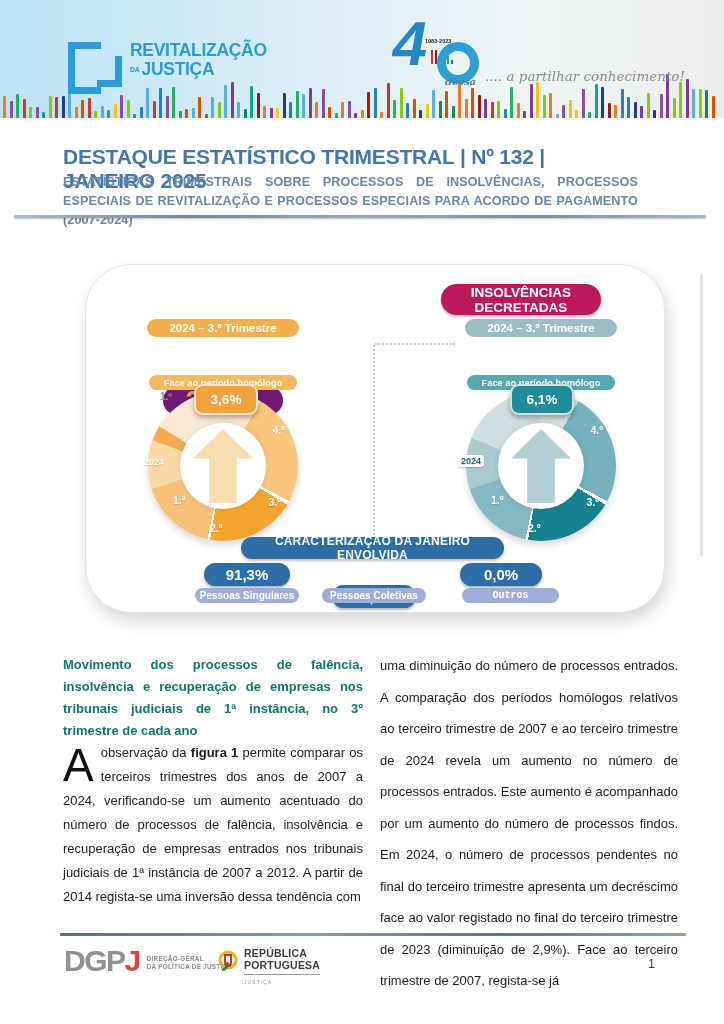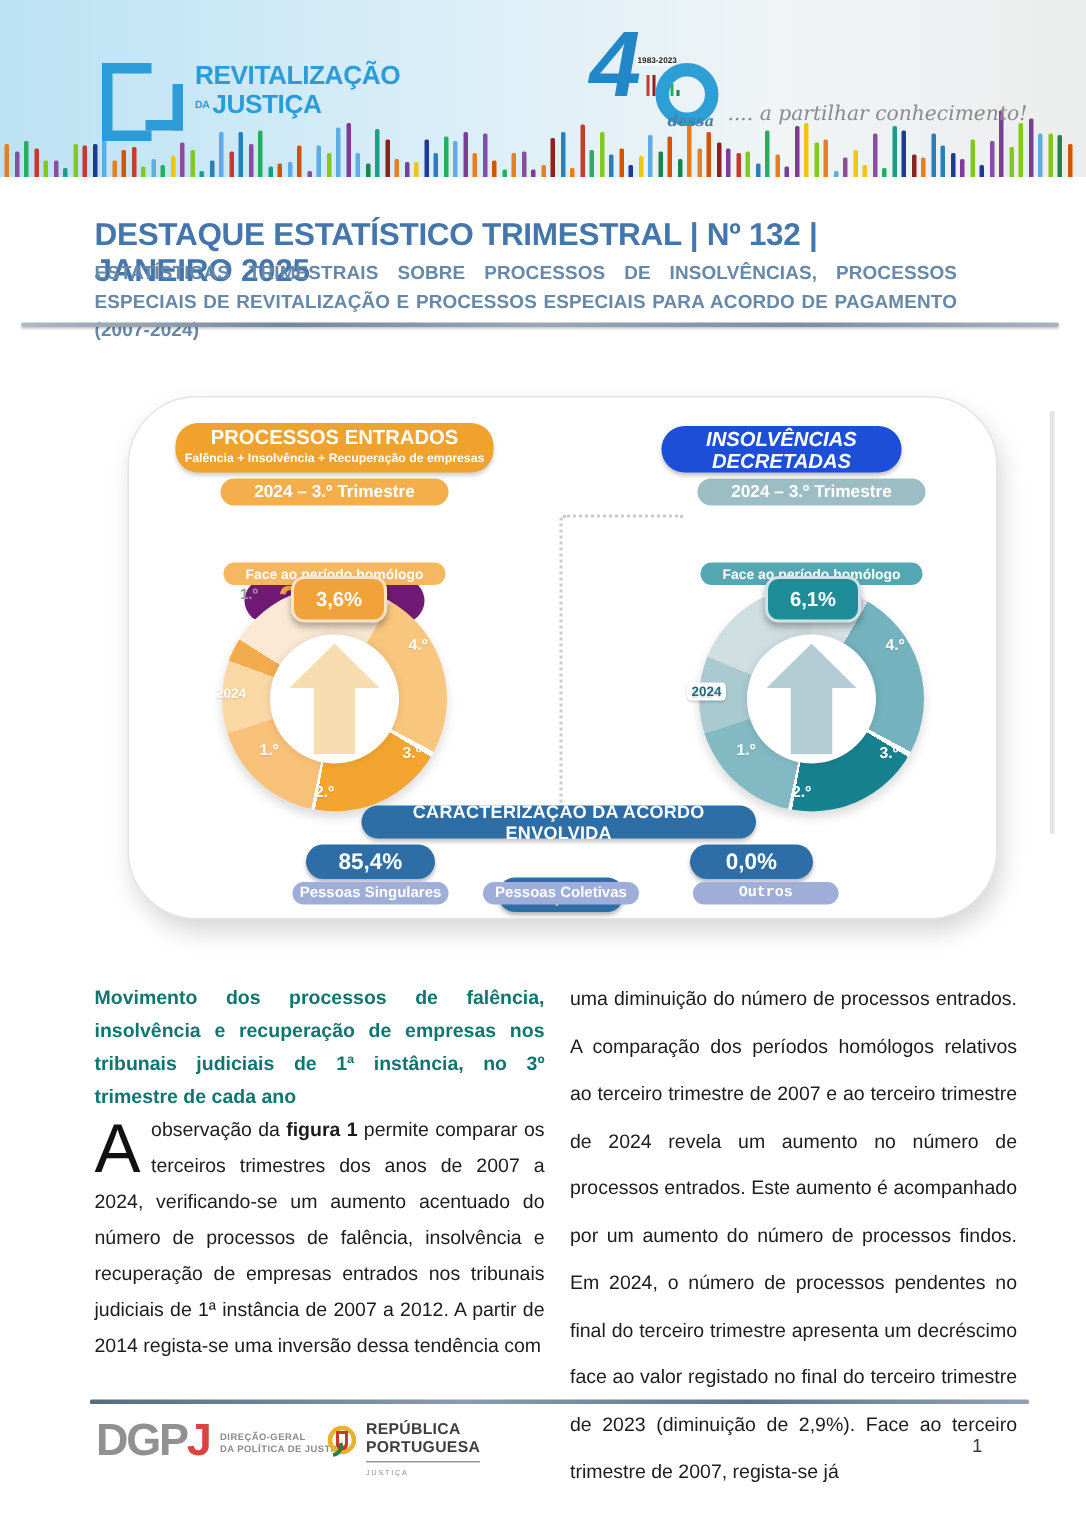--- a/index.html
+++ b/index.html
@@ -56,22 +56,22 @@
   .lp-head{left:31px;top:17px;width:212px;height:33px;background:#F0A22E;border-radius:15px;
         flex-direction:column;box-shadow:0 2px 3px rgba(0,0,0,.2);line-height:12px;}
   .lp-head .t{font-size:13.5px;}
   .lp-head .s{font-size:8.2px;margin-top:2px;}
   .lp-period{left:61px;top:54px;width:152px;height:18px;background:#F4AF4C;font-size:11.5px;border-radius:9px;}
   .lp-value{left:77px;top:75px;width:120px;height:29px;background:#701a75;color:#EFA03A;
         font-size:28px;border-radius:15px;letter-spacing:1px;margin-top:46px;}
   .lp-face{left:63px;top:110px;width:148px;height:15px;background:#F5B75F;font-size:9.3px;border-radius:8px;}
   .lp-pct{left:108px;top:119px;width:60px;height:27px;background:#F2A23B;font-size:13.5px;
         border-radius:9px;border:2px solid #FBE4C4;box-shadow:0 3px 5px rgba(0,0,0,.3);z-index:5;}
-  .rp-head{left:355px;top:19px;width:160px;height:31px;background:#1d4ed8;font-size:13.5px;
-        border-radius:17px;box-shadow:0 2px 3px rgba(0,0,0,.25);font-style:italic;}
+  .rp-head{left:355px;top:19px;width:160px;height:31px;background:#be185d;font-size:13.5px;
+        border-radius:17px;box-shadow:0 2px 3px rgba(0,0,0,.25);}
   .rp-period{left:379px;top:54px;width:152px;height:18px;background:#9DBDC5;font-size:11.5px;border-radius:9px;}
   .rp-value{left:395px;top:75px;width:120px;height:29px;background:#CBD9DC;color:#2E97A1;
         font-size:22px;border-radius:15px;letter-spacing:1px;}
   .rp-face{left:381px;top:110px;width:148px;height:15px;background:#55A7B2;font-size:9.3px;border-radius:8px;}
   .rp-pct{left:424px;top:119px;width:60px;height:27px;background:#1F8D99;font-size:13.5px;
         border-radius:9px;border:2px solid #CFE2E5;box-shadow:0 3px 5px rgba(0,0,0,.3);z-index:5;}
 
   .donut{position:absolute;width:150px;height:150px;border-radius:50%;
          box-shadow:0 4px 7px rgba(0,0,0,.15);}
   .donut-l{left:62px;top:126px;
@@ -274,24 +274,20 @@
   </div>
 </div>
 
 <div class="abs title">DESTAQUE ESTATÍSTICO TRIMESTRAL | Nº 132 | JANEIRO 2025</div>
 <div class="abs subtitle">ESTATÍSTICAS TRIMESTRAIS SOBRE PROCESSOS DE INSOLVÊNCIAS, PROCESSOS ESPECIAIS DE REVITALIZAÇÃO E PROCESSOS ESPECIAIS PARA ACORDO DE PAGAMENTO (2007-2024)</div>
 <div class="abs rule1"></div>
 
 <div class="abs backedge"></div>
 <div class="abs card">
 
-  <div class="pill lp-head">
-    <span class="t">PROCESSOS ENTRADOS</span>
-    <span class="s">Falência + Insolvência + Recuperação de empresas</span>
-  </div>
   <div class="pill lp-period">2024 – 3.º Trimestre</div>
   <div class="pill lp-value">2 442</div>
   <div class="pill lp-face">Face ao período homólogo</div>
   <div class="pill lp-pct">3,6%</div>
   <div class="donut donut-l">
     <span class="faded-q">1.º</span>
     <span class="qlab q4">4.º</span>
     <span class="qlab q3">3.º</span>
     <span class="qlab q2">2.º</span>
     <span class="qlab q1">1.º</span>
@@ -312,22 +308,22 @@
     <span class="qlab q4">4.º</span>
     <span class="qlab q3">3.º</span>
     <span class="qlab q2">2.º</span>
     <span class="qlab q1">1.º</span>
     <span class="qlab year-r">2024</span>
     <span class="hole">
         <span class="uparrow arr-r"></span>
       </span>
   </div>
 
-  <div class="pill char-head">CARACTERIZAÇÃO DA ACORDO ENVOLVIDA</div>
-  <div class="pill statv sv1">85,4%</div>
+  <div class="pill char-head">CARACTERIZAÇÃO DA JANEIRO ENVOLVIDA</div>
+  <div class="pill statv sv1">91,3%</div>
   <div class="pill statv sv2">23,3%</div>
   <div class="pill statv sv3">0,0%</div>
   <div class="pill statl sl1">Pessoas Singulares</div>
   <div class="pill statl sl2">Pessoas Coletivas</div>
   <div class="pill statl sl3">Outros</div>
 </div>
 
 <div class="abs h-left">Movimento dos processos de falência, insolvência e recuperação de empresas nos tribunais judiciais de 1ª instância, no 3º trimestre de cada ano</div>
 <div class="abs p-left">
   <span class="dropcap">A</span><span>observação da </span><b>figura 1</b><span> permite comparar os terceiros trimestres dos anos de 2007 a 2024, verificando-se um aumento acentuado do número de processos de falência, insolvência e recuperação de empresas entrados nos tribunais judiciais de 1ª instância de 2007 a 2012. A partir de 2014 regista-se uma inversão dessa tendência com</span>

